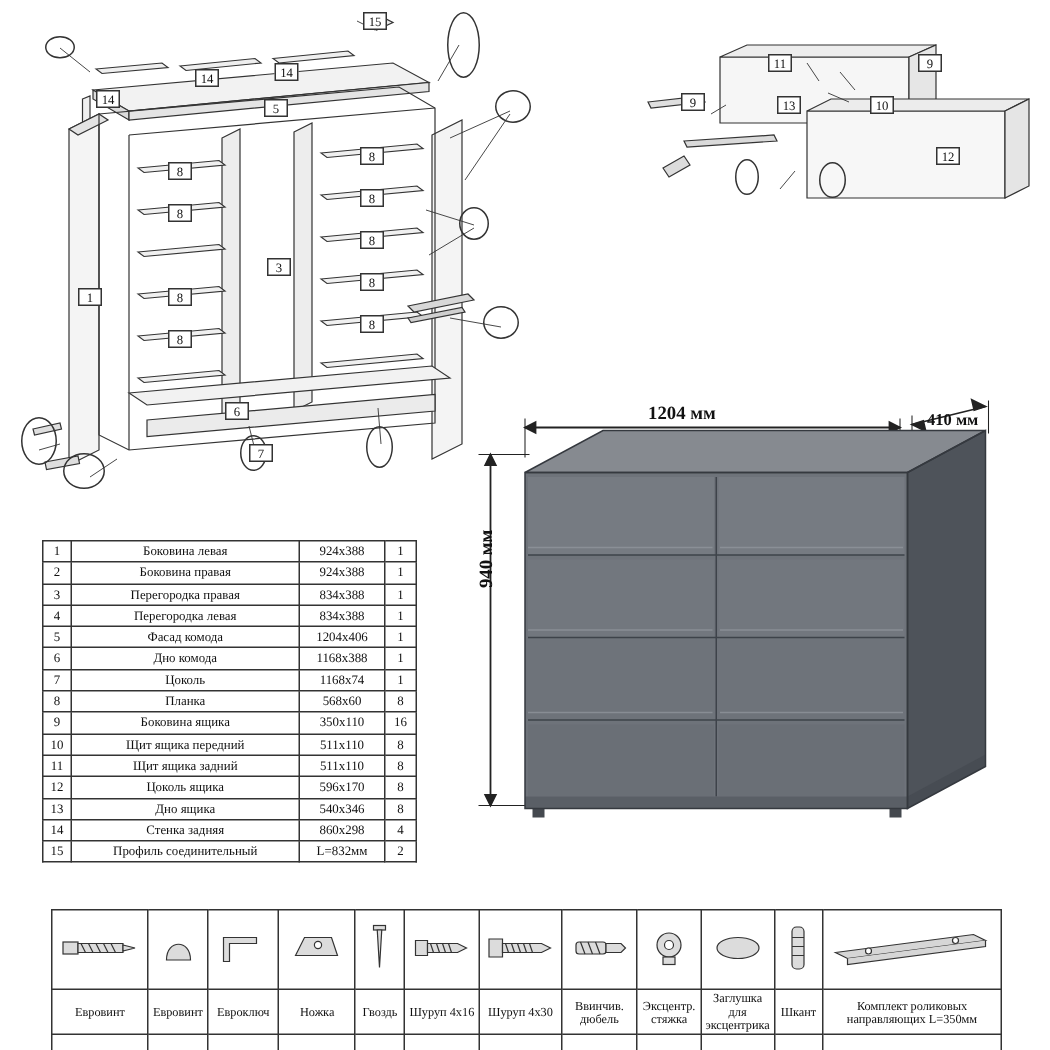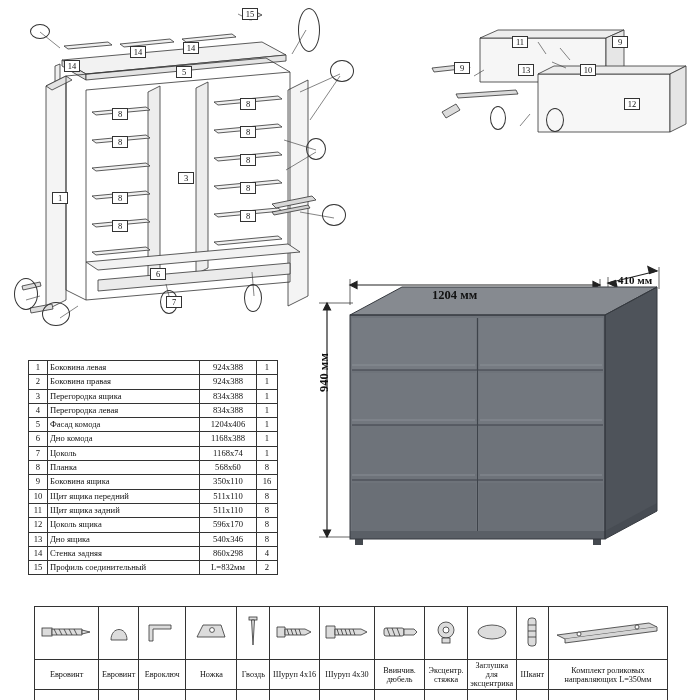--- a/index.html
+++ b/index.html
@@ -9,27 +9,27 @@
   .circ{position:absolute;border:1px solid #333;border-radius:50%;background:transparent;}
 
   
   #exploded{position:absolute;left:0;top:0;width:345px;height:345px;}
   #drawer-detail{position:absolute;left:420px;top:8px;width:270px;height:140px;}
 
   
   #parts-table{position:absolute;left:28px;top:360px;width:250px;border-collapse:collapse;font-size:8.6px;}
   #parts-table td{border:1px solid #333;padding:0 2px;height:13.3px;line-height:13.3px;}
   #parts-table td.c0{width:14px;text-align:center;}
-  #parts-table td.c1{}
+  #parts-table td.c1{text-align:center;}
   #parts-table td.c2{width:52px;text-align:center;}
   #parts-table td.c3{width:16px;text-align:center;}
 
   
   #dresser-wrap{position:absolute;left:305px;top:265px;width:395px;height:300px;}
-  #dim-w{position:absolute;left:432px;top:268px;font-weight:bold;font-size:12.5px;font-family:"Liberation Serif",serif;margin-top:20px;}
+  #dim-w{position:absolute;left:432px;top:268px;font-weight:bold;font-size:12.5px;font-family:"Liberation Serif",serif;}
   #dim-d{position:absolute;left:618px;top:274px;font-weight:bold;font-size:11px;font-family:"Liberation Serif",serif;}
   #dim-h{position:absolute;left:317px;top:392px;font-weight:bold;font-size:12.5px;font-family:"Liberation Serif",serif;transform:rotate(-90deg);transform-origin:left top;}
 
   
   #hw-title{position:absolute;left:0;width:700px;top:584px;text-align:center;font-size:15px;font-weight:bold;font-family:"Liberation Serif",serif;}
   #hw-table{position:absolute;left:34px;top:606px;width:634px;border-collapse:collapse;}
   #hw-table td{border:1px solid #333;text-align:center;vertical-align:middle;font-size:8.2px;font-family:"Liberation Serif",serif;padding:4px;}
   #hw-table tr.icons td{height:44px;}
   #hw-table tr.names td{height:22px;line-height:9px;padding:1px 1px;}
   #hw-table tr.counts td{height:22px;font-size:13px;font-weight:bold;}
@@ -186,21 +186,21 @@
           <td class="c3">1</td>
         </tr>
       <tr>
           <td class="c0">2</td>
           <td class="c1">Боковина правая</td>
           <td class="c2">924х388</td>
           <td class="c3">1</td>
         </tr>
       <tr>
           <td class="c0">3</td>
-          <td class="c1">Перегородка ящика</td>
+          <td class="c1">Перегородка правая</td>
           <td class="c2">834х388</td>
           <td class="c3">1</td>
         </tr>
       <tr>
           <td class="c0">4</td>
           <td class="c1">Перегородка левая</td>
           <td class="c2">834х388</td>
           <td class="c3">1</td>
         </tr>
       <tr>

